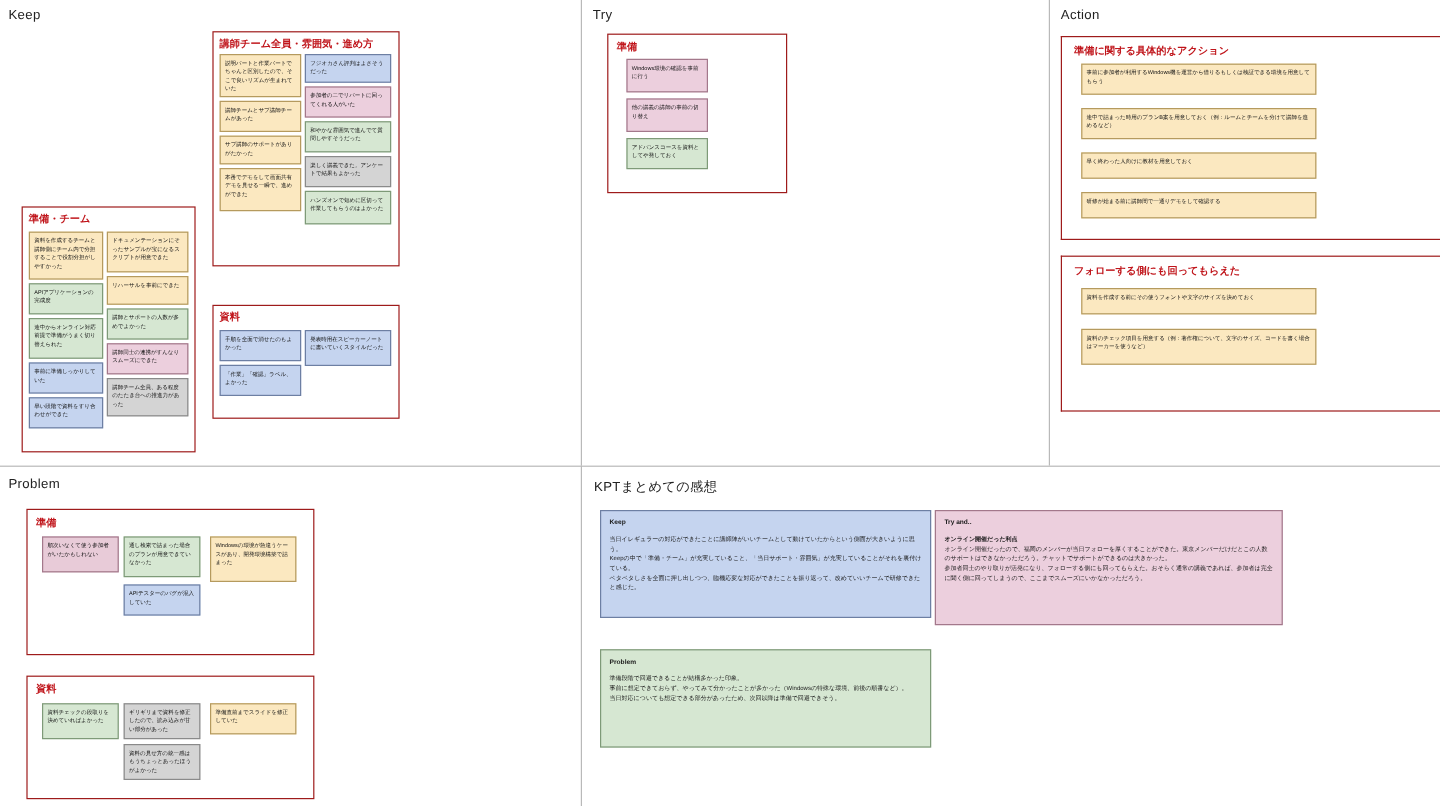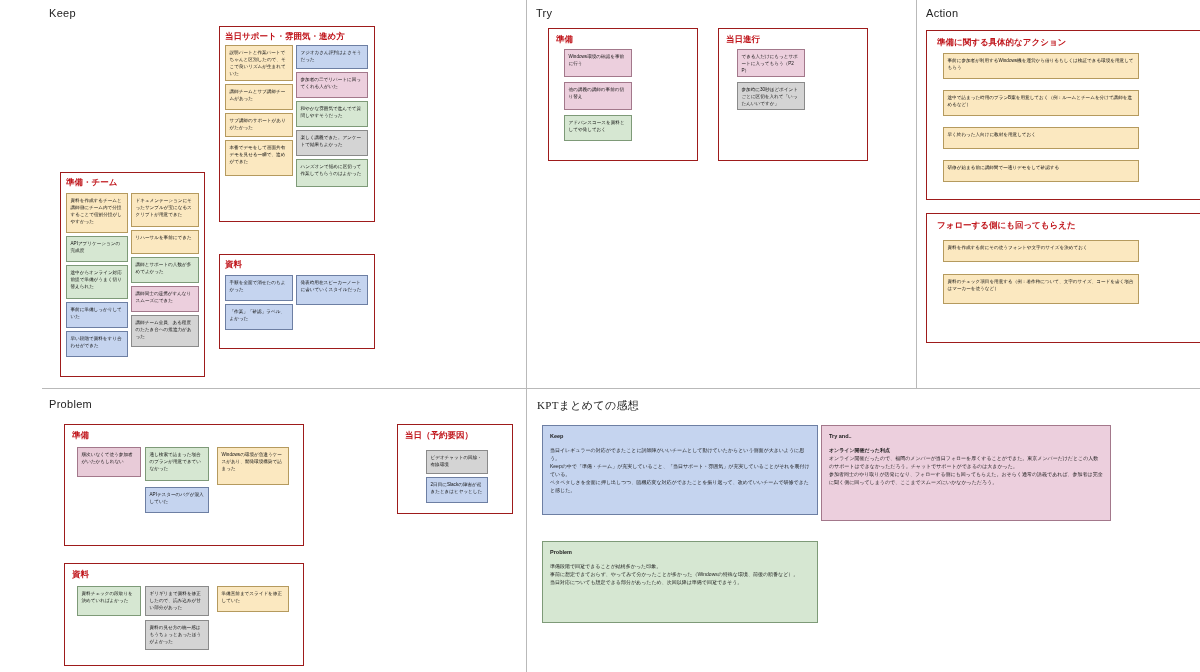--- a/index.html
+++ b/index.html
@@ -1,21 +1,21 @@
 <!DOCTYPE html>
 <html><head>
 <meta charset="utf-8">
 <style>
   html,body{margin:0;padding:0;}
   body{
     width:1200px;height:672px;background:#ffffff;
     font-family:"Liberation Sans","DejaVu Sans",sans-serif;
     color:#1a1a1a;overflow:hidden;position:relative;
   }
-  .board{position:absolute;inset:0;margin-left:42px;}
+  .board{position:absolute;inset:0;}
   
   .vline{position:absolute;width:1px;background:#b9b9b9;}
   .hline{position:absolute;height:1px;background:#b9b9b9;}
 
   
   .quad{position:absolute;}
   .quad-title{
     font-size:11px;color:#222;letter-spacing:.3px;
     font-family:"Liberation Sans",sans-serif;
   }
@@ -79,21 +79,21 @@
       <div class="note n-blue" style="left:5px;top:129px;width:62px;height:26px;">事前に準備しっかりしていた</div>
       <div class="note n-blue" style="left:5px;top:158px;width:62px;height:26px;">早い段階で資料をすり合わせができた</div>
       <div class="note n-yellow" style="left:70px;top:20px;width:68px;height:34px;">ドキュメンテーションにそったサンプルが宝になるスクリプトが用意できた</div>
       <div class="note n-yellow" style="left:70px;top:57px;width:68px;height:24px;">リハーサルを事前にできた</div>
       <div class="note n-green" style="left:70px;top:84px;width:68px;height:26px;">講師とサポートの人数が多めでよかった</div>
       <div class="note n-pink" style="left:70px;top:113px;width:68px;height:26px;">講師同士の連携がすんなりスムーズにできた</div>
       <div class="note n-gray" style="left:70px;top:142px;width:68px;height:32px;">講師チーム全員、ある程度のたたき台への推進力があった</div>
     </div>
 
     <div class="group" style="left:177px;top:26px;width:156px;height:196px;">
-      <div class="group-title" style="left:5px;top:4px;">当日サポート・雰囲気・進め方</div>
+      <div class="group-title" style="left:5px;top:4px;">講師チーム全員・雰囲気・進め方</div>
       <div class="note n-yellow" style="left:5px;top:18px;width:68px;height:36px;">説明パートと作業パートでちゃんと区別したので、そこで良いリズムが生まれていた</div>
       <div class="note n-yellow" style="left:5px;top:57px;width:68px;height:26px;">講師チームとサブ講師チームがあった</div>
       <div class="note n-yellow" style="left:5px;top:86px;width:68px;height:24px;">サブ講師のサポートがありがたかった</div>
       <div class="note n-yellow" style="left:5px;top:113px;width:68px;height:36px;">本番でデモをして画面共有デモを見せる一瞬で、進めができた</div>
       <div class="note n-blue" style="left:76px;top:18px;width:72px;height:24px;">フジオカさん評判はよさそうだった</div>
       <div class="note n-pink" style="left:76px;top:45px;width:72px;height:26px;">参加者の二でリパートに回ってくれる人がいた</div>
       <div class="note n-green" style="left:76px;top:74px;width:72px;height:26px;">和やかな雰囲気で進んでて質問しやすそうだった</div>
       <div class="note n-gray" style="left:76px;top:103px;width:72px;height:26px;">楽しく講義できた。アンケートで結果もよかった</div>
       <div class="note n-green" style="left:76px;top:132px;width:72px;height:28px;">ハンズオンで短めに区切って作業してもらうのはよかった</div>
     </div>
@@ -109,25 +109,20 @@
   <div class="quad" style="left:484px;top:0;width:390px;height:388px;padding-left:37px;">
     <div class="quad-title" style="position:absolute;left:10px;top:7px;">Try</div>
 
     <div class="group" style="left:22px;top:28px;width:150px;height:133px;">
       <div class="group-title" style="left:7px;top:5px;">準備</div>
       <div class="note n-pink" style="left:15px;top:20px;width:68px;height:28px;">Windows環境の確認を事前に行う</div>
       <div class="note n-pink" style="left:15px;top:53px;width:68px;height:28px;">他の講義の講師の事前の切り替え</div>
       <div class="note n-green" style="left:15px;top:86px;width:68px;height:26px;">アドバンスコースを資料としてや発しておく</div>
     </div>
 
-    <div class="group" style="left:192px;top:28px;width:150px;height:133px;">
-      <div class="group-title" style="left:7px;top:5px;">当日進行</div>
-      <div class="note n-pink" style="left:18px;top:20px;width:68px;height:28px;">できる人だけにもっとサポートに入ってもらう（P2P）</div>
-      <div class="note n-gray" style="left:18px;top:53px;width:68px;height:28px;">参加時に30秒ほどポイントごとに区切を入れて「いったんいいですか」</div>
-    </div>
   </div>
 
   <div class="quad" style="left:874px;top:0;width:326px;height:388px;">
     <div class="quad-title" style="position:absolute;left:10px;top:7px;">Action</div>
 
     <div class="group group-open-right" style="left:10px;top:30px;width:320px;height:170px;">
       <div class="group-title" style="left:10px;top:6px;">準備に関する具体的なアクション</div>
       <div class="note n-yellow" style="left:16px;top:22px;width:196px;height:26px;">事前に参加者が利用するWindows機を運営から借りるもしくは検証できる環境を用意してもらう</div>
       <div class="note n-yellow" style="left:16px;top:59px;width:196px;height:26px;">途中で詰まった時用のプランB案を用意しておく（例：ルームとチームを分けて講師を進めるなど）</div>
       <div class="note n-yellow" style="left:16px;top:96px;width:196px;height:22px;">早く終わった人向けに教材を用意しておく</div>
@@ -153,30 +148,25 @@
     </div>
 
     <div class="group" style="left:22px;top:174px;width:240px;height:103px;">
       <div class="group-title" style="left:7px;top:5px;">資料</div>
       <div class="note n-green" style="left:12px;top:22px;width:64px;height:30px;">資料チェックの段取りを決めていればよかった</div>
       <div class="note n-gray" style="left:80px;top:22px;width:64px;height:30px;">ギリギリまで資料を修正したので、読み込みが甘い部分があった</div>
       <div class="note n-gray" style="left:80px;top:56px;width:64px;height:30px;">資料の見せ方の統一感はもうちょっとあったほうがよかった</div>
       <div class="note n-yellow" style="left:152px;top:22px;width:72px;height:26px;">準備直前までスライドを修正していた</div>
     </div>
 
-    <div class="group" style="left:355px;top:35px;width:116px;height:90px;">
-      <div class="group-title" style="left:7px;top:5px;">当日（予約要因）</div>
-      <div class="note n-gray" style="left:28px;top:25px;width:62px;height:24px;">ビデオチャットの回線・有線環境</div>
-      <div class="note n-blue" style="left:28px;top:52px;width:62px;height:26px;">2日目にSlackの障害が起きたときはヒヤッとした</div>
-    </div>
 
   </div>
 
   <div class="quad" style="left:485px;top:389px;width:715px;height:283px;">
-    <div class="quad-title" style="position:absolute;left:10px;top:9px;font-family:Liberation Serif, serif;">KPTまとめての感想</div>
+    <div class="quad-title" style="position:absolute;left:10px;top:9px;">KPTまとめての感想</div>
 
     <div class="sumbox s-blue" style="left:15px;top:36px;width:276px;height:90px;">
       <span class="sumhead">Keep</span>
       <span class="sumbody">当日イレギュラーの対応ができたことに講師陣がいいチームとして動けていたからという側面が大きいように思う。
 Keepの中で「準備・チーム」が充実していること、「当日サポート・雰囲気」が充実していることがそれを裏付けている。
 ベタベタしさを全面に押し出しつつ、臨機応変な対応ができたことを振り返って、改めていいチームで研修できたと感じた。</span>
     </div>
 
     <div class="sumbox s-green" style="left:15px;top:152px;width:276px;height:82px;">
       <span class="sumhead">Problem</span>

